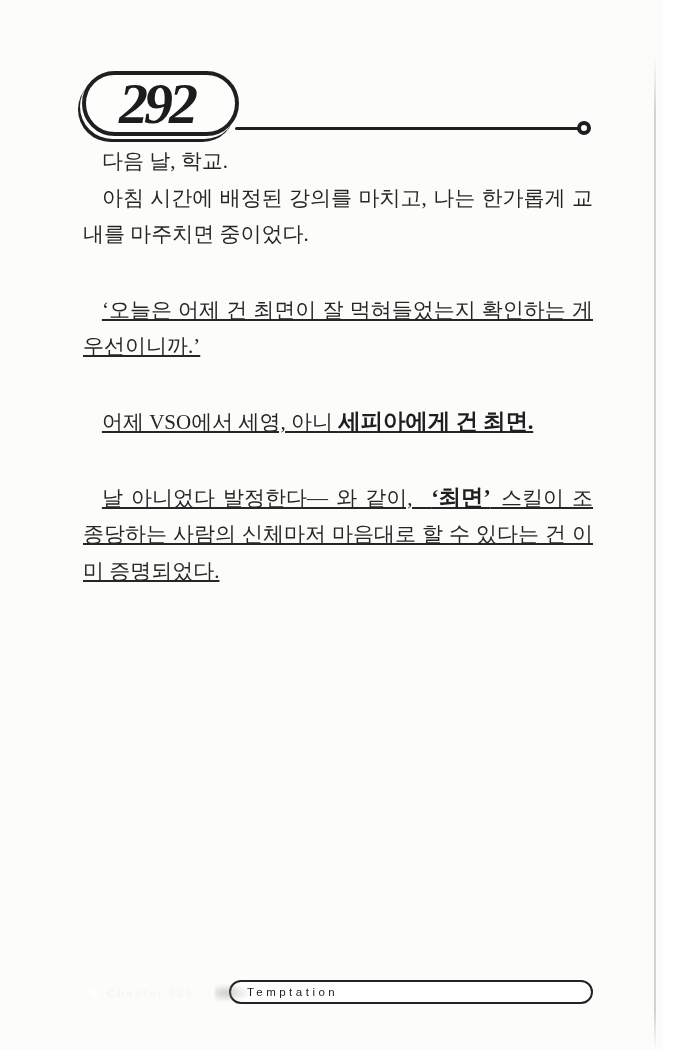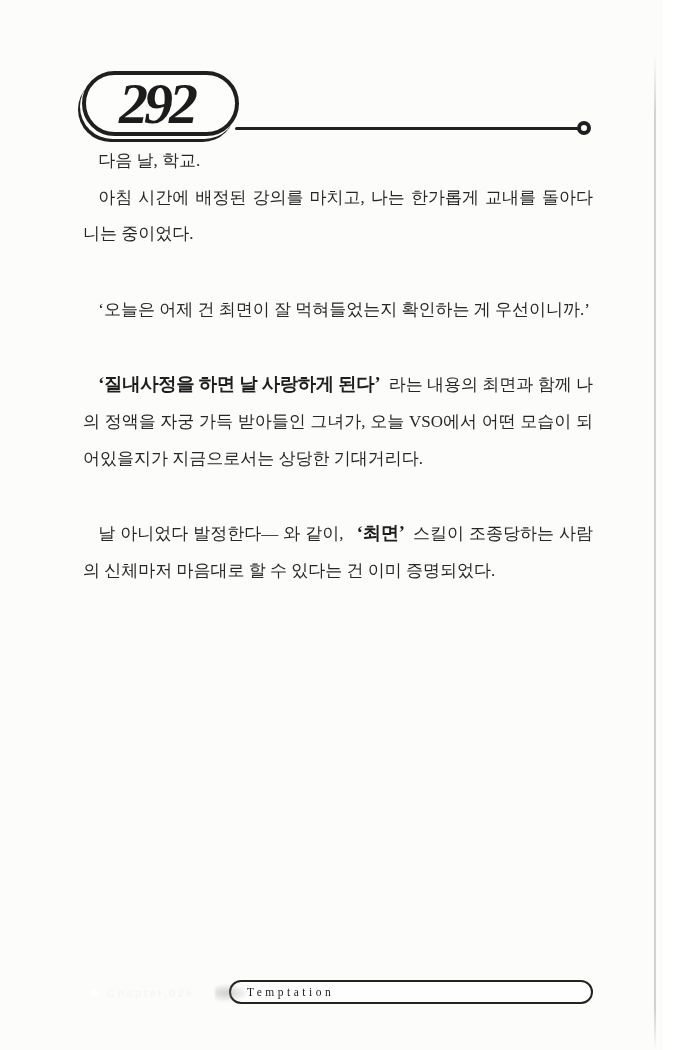--- a/index.html
+++ b/index.html
@@ -27,25 +27,25 @@
     background:#1f1f1f;border-radius:2px;
   }
   .header-ring{
     position:absolute;left:577px;top:121px;width:14px;height:14px;
     box-sizing:border-box;border:4px solid #1f1f1f;border-radius:50%;
     background:#ffffff;
   }
   
   .text-block{
     position:absolute;left:83px;top:143px;width:510px;
-    font-size:17px;line-height:36.6px;color:#262626;
+    font-size:21px;line-height:36.6px;color:#262626;
     text-align:justify;word-break:normal;
   }
   .para{margin:0;text-indent:0.9em;}
-  .para.spaced{margin-top:39px;}
+  .para.spaced{margin-top:39px;text-decoration:underline;}
   .seg{}
   .b{font-weight:700;font-size:1.08em;line-height:1;letter-spacing:-0.3px;color:#1e1e1e;}
   
   .chapter-pill{
     position:absolute;left:81px;top:982px;width:141px;height:21px;
     box-sizing:border-box;border-radius:11px;
     background:
       radial-gradient(14px 8px at 112px 8px, rgba(185,185,182,.55), rgba(185,185,182,0) 72%),
       radial-gradient(18px 10px at 130px 13px, rgba(160,160,158,.55), rgba(160,160,158,0) 72%),
       radial-gradient(10px 7px by 98px 15px, rgba(150,150,148,.35), rgba(150,150,148,0) 70%),
@@ -61,21 +61,21 @@
   .chapter-label{
     font-family:"Liberation Sans","DejaVu Sans",sans-serif;
     font-weight:700;font-size:11.5px;letter-spacing:2px;color:#f6f6f6;white-space:nowrap;
   }
   .title-pill{
     position:absolute;left:229px;top:980px;width:364px;height:24px;
     box-sizing:border-box;border:2px solid #232323;border-radius:13px;
     background:#fefefe;display:flex;align-items:center;padding-left:16px;
   }
   .title-label{
-    font-family:Liberation Serif, serif;
+    font-family:Liberation Sans, sans-serif;
     font-weight:500;font-size:11.5px;letter-spacing:3.5px;color:#1d1d1d;white-space:nowrap;
   }
   
   .page-edge{
     position:absolute;right:7px;top:55px;width:2px;height:995px;
     background:linear-gradient(180deg,
       rgba(205,205,200,0) 0%,rgba(203,203,198,.85) 6%,
       rgba(203,203,198,.85) 96%,rgba(205,205,200,0) 100%);
   }
 </style>
@@ -85,23 +85,23 @@
 <div class="page">
 
   <div class="pagenum-pill">
     <span class="pagenum">292</span>
   </div>
   <div class="header-line"></div>
   <div class="header-ring"></div>
 
   <main class="text-block">
       <p class="para"><span class="seg">다음 날, 학교.</span></p>
-      <p class="para"><span class="seg">아침 시간에 배정된 강의를 마치고, 나는 한가롭게 교내를 돌아다니는 중이었다.</span></p>
+      <p class="para"><span class="seg">아침 시간에 배정된 강의를 마치고, 나는 한가롭게 교내를 마주치면 중이었다.</span></p>
       <p class="para spaced"><span class="seg">‘오늘은 어제 건 최면이 잘 먹혀들었는지 확인하는 게 우선이니까.’</span></p>
-      <p class="para spaced"><span class="seg b">‘질내사정을 하면 날 사랑하게 된다’</span><span class="seg"> 라는 내용의 최면과 함께 나의 정액을 자궁 가득 받아들인 그녀가, 오늘 VSO에서 어떤 모습이 되어있을지가 지금으로서는 상당한 기대거리다.</span></p>
+      <p class="para spaced"><span class="seg">어제 VSO에서 세영, 아니 </span><span class="seg b">세피아에게 건 최면.</span></p>
       <p class="para spaced"><span class="seg">날 아니었다 발정한다― 와 같이,  </span><span class="seg b">‘최면’</span><span class="seg"> 스킬이 조종당하는 사람의 신체마저 마음대로 할 수 있다는 건 이미 증명되었다.</span></p>
     </main>
 
   <footer>
     <div class="chapter-pill">
       <span class="chapter-dot"></span>
       <span class="chapter-label">Chapter.026</span>
     </div>
     <div class="title-pill">
       <span class="title-label">Temptation</span>

